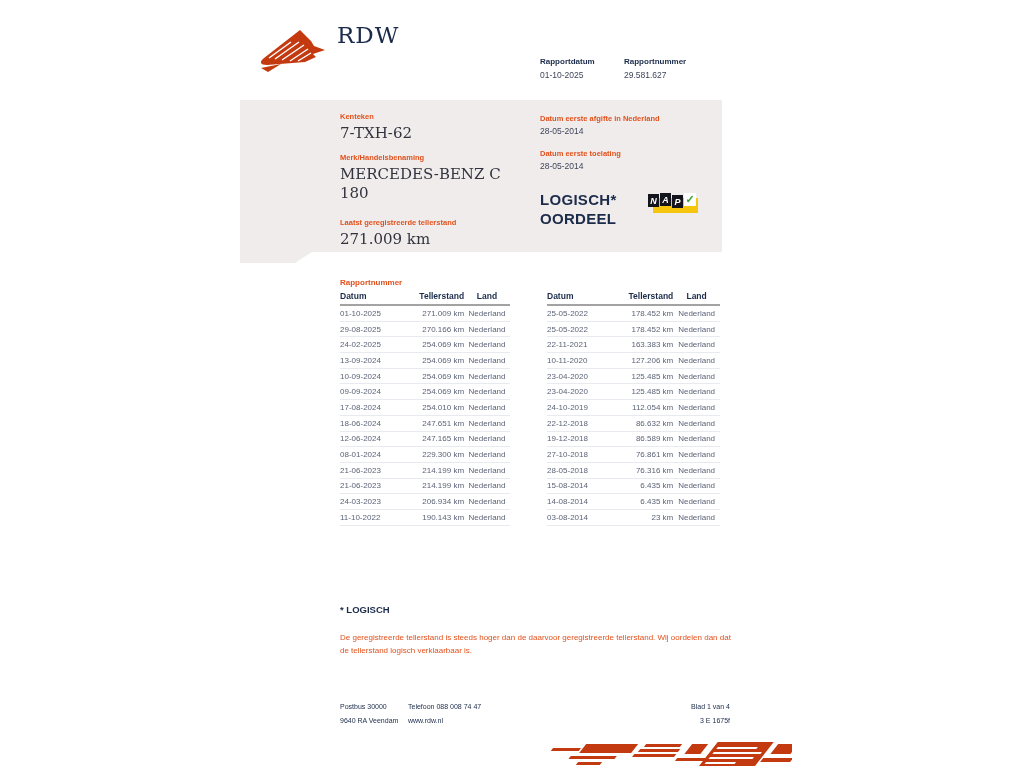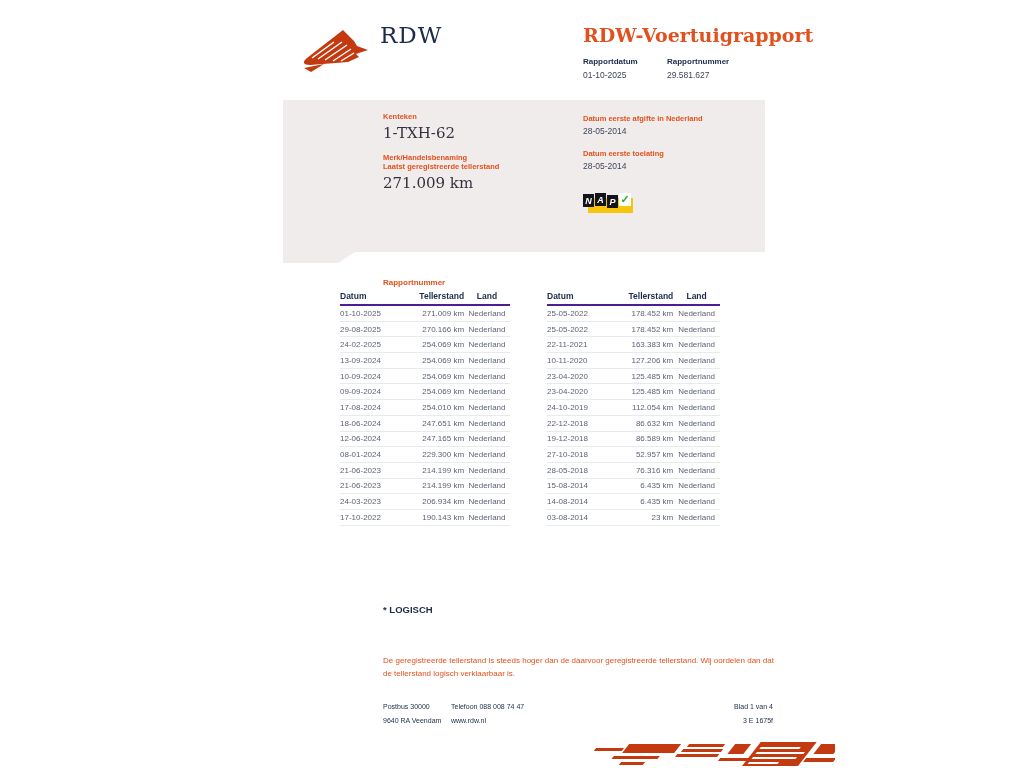--- a/index.html
+++ b/index.html
@@ -1,18 +1,18 @@
 <!DOCTYPE html>
 <html><head>
 <meta charset="utf-8">
 <style>
   html,body{margin:0;padding:0;background:#ffffff;}
   .page{position:relative;width:1024px;height:768px;background:#ffffff;overflow:hidden;
         font-family:"Liberation Sans",sans-serif;color:#1b2b4a;}
-  .abs{position:absolute;margin-left:43px;}
+  .abs{position:absolute;}
 
   
   .logo-text{left:337px;top:22px;font-family:"DejaVu Serif",serif;font-size:23px;
              font-weight:500;color:#1b2b4a;letter-spacing:1px;}
   .report-title{left:540px;top:24px;font-family:"DejaVu Serif",serif;font-weight:bold;
                 font-size:19px;color:#e2511d;}
   .meta-block{top:57px;width:110px;}
   .meta-label{font-size:8px;font-weight:bold;color:#1b2b4a;}
   .meta-value{font-size:8.5px;color:#3f465a;margin-top:4px;}
 
@@ -39,30 +39,30 @@
   .nap-n{left:0;top:3px;} .nap-a{left:12px;top:2px;} .nap-p{left:24px;top:4px;}
   .nap-check{position:absolute;left:36px;top:2px;width:12px;height:13px;background:#ffffff;
              color:#3aa43a;font-size:11px;font-weight:bold;display:flex;align-items:center;justify-content:center;}
 
   
   .tables-title{left:340px;top:278px;font-size:8px;font-weight:bold;color:#e2511d;}
   .mtable{position:absolute;top:291px;}
   .mtable-left{left:340px;width:170px;}
   .mtable-right{left:547px;width:173px;}
   .thead{display:flex;font-size:8.5px;font-weight:bold;color:#1b2b4a;
-         padding-bottom:3px;border-bottom:2px solid #4c1d95;}
+         padding-bottom:3px;border-bottom:2px solid #a3a3a3;}
   .trow{display:flex;font-size:8px;color:#5b6377;height:14.7px;align-items:center;
         border-bottom:1px solid #e9e9f0;}
   .c-datum{width:36%;text-align:left;white-space:nowrap;}
   .c-tell{width:37%;text-align:right;white-space:nowrap;}
   .c-land{width:27%;text-align:center;white-space:nowrap;}
 
   
   .fn-title{left:340px;top:604px;font-size:9.5px;font-weight:bold;color:#1b2b4a;}
-  .fn-text{left:340px;top:654px;width:392px;font-size:8px;color:#e2511d;line-height:13px;}
+  .fn-text{left:340px;top:631px;width:392px;font-size:8px;color:#e2511d;line-height:13px;}
 
   
   .foot{font-size:7px;color:#1b2b4a;line-height:14px;}
   .f-a{left:340px;top:700px;}
   .f-b{left:408px;top:700px;}
   .f-c{left:630px;top:700px;width:100px;text-align:right;}
 </style>
 </head>
 <body>
 
@@ -76,45 +76,49 @@
         <line x1="18" y1="31" x2="42" y2="14"></line>
         <line x1="25" y1="32" x2="47" y2="17"></line>
         <line x1="33" y1="33" x2="51" y2="21"></line>
         <line x1="41" y1="33" x2="54" y2="25"></line>
       </g>
       <path d="M4 40 L24 36 L11 44 Z" fill="#c43a10"></path>
     </svg>
   </div>
   <div class="abs logo-text">RDW</div>
 
-  <div class="abs report-title">RDW-Voertuigrapport</div>
 
   <div class="abs meta-block" style="left:540px;">
     <div class="meta-label">Rapportdatum</div>
     <div class="meta-value">01-10-2025</div>
   </div>
   <div class="abs meta-block" style="left:624px;">
     <div class="meta-label">Rapportnummer</div>
     <div class="meta-value">29.581.627</div>
   </div>
 
   <div class="abs infobox">
     <div class="ib-left">
       <div class="flabel">Kenteken</div>
-      <div class="v-serif mb-kent">1-TXH-62</div>
+      <div class="v-serif mb-kent">7-TXH-62</div>
       <div class="flabel">Merk/Handelsbenaming</div>
+      <div class="v-serif mb-merk">MERCEDES-BENZ C 180</div>
       <div class="flabel">Laatst geregistreerde tellerstand</div>
       <div class="v-serif mb-tell">271.009 km</div>
     </div>
     <div class="ib-right">
       <div class="flabel">Datum eerste afgifte in Nederland</div>
       <div class="v-sans mb-date1">28-05-2014</div>
       <div class="flabel">Datum eerste toelating</div>
       <div class="v-sans mb-date2">28-05-2014</div>
       <div class="oordeel-row">
+        <div class="oordeel">
+          <div>LOGISCH*</div>
+          <div>OORDEEL</div>
+        </div>
         <div class="nap">
           <div class="nap-yellow"></div>
           <div class="nap-tile nap-n">N</div>
           <div class="nap-tile nap-a">A</div>
           <div class="nap-tile nap-p">P</div>
           <div class="nap-check">✓</div>
         </div>
       </div>
     </div>
   </div>
@@ -187,21 +191,21 @@
           <span class="c-datum">21-06-2023</span>
           <span class="c-tell">214.199 km</span>
           <span class="c-land">Nederland</span>
         </div>
         <div class="trow">
           <span class="c-datum">24-03-2023</span>
           <span class="c-tell">206.934 km</span>
           <span class="c-land">Nederland</span>
         </div>
         <div class="trow">
-          <span class="c-datum">17-10-2022</span>
+          <span class="c-datum">11-10-2022</span>
           <span class="c-tell">190.143 km</span>
           <span class="c-land">Nederland</span>
         </div>
       </div>
   </div>
 
   <div class="mtable mtable-right">
     <div class="thead">
       <span class="c-datum">Datum</span>
       <span class="c-tell">Tellerstand</span>
@@ -248,21 +252,21 @@
           <span class="c-tell">86.632 km</span>
           <span class="c-land">Nederland</span>
         </div>
         <div class="trow">
           <span class="c-datum">19-12-2018</span>
           <span class="c-tell">86.589 km</span>
           <span class="c-land">Nederland</span>
         </div>
         <div class="trow">
           <span class="c-datum">27-10-2018</span>
-          <span class="c-tell">52.957 km</span>
+          <span class="c-tell">76.861 km</span>
           <span class="c-land">Nederland</span>
         </div>
         <div class="trow">
           <span class="c-datum">28-05-2018</span>
           <span class="c-tell">76.316 km</span>
           <span class="c-land">Nederland</span>
         </div>
         <div class="trow">
           <span class="c-datum">15-08-2014</span>
           <span class="c-tell">6.435 km</span>

